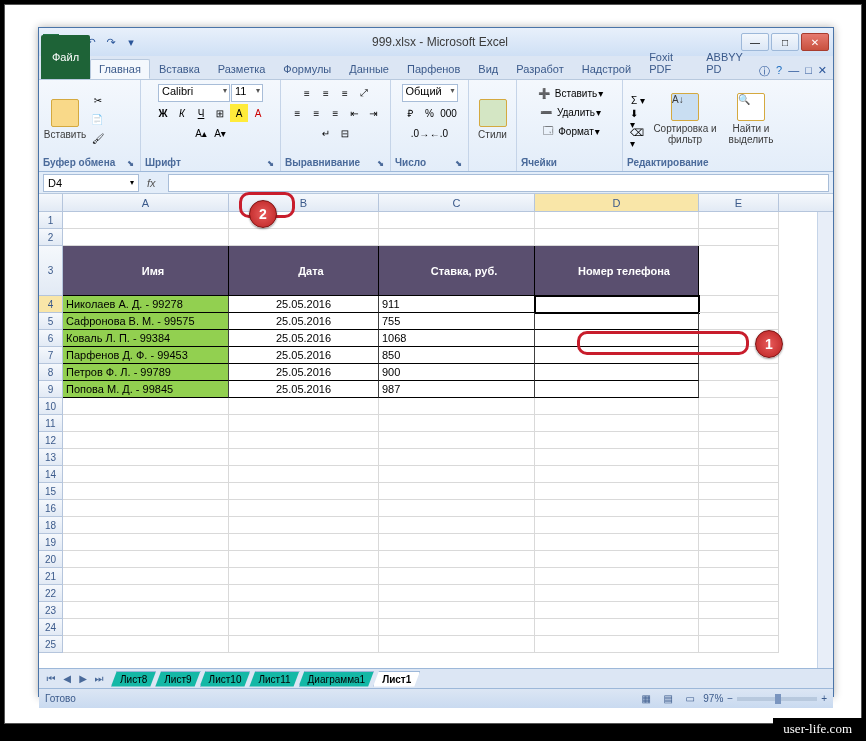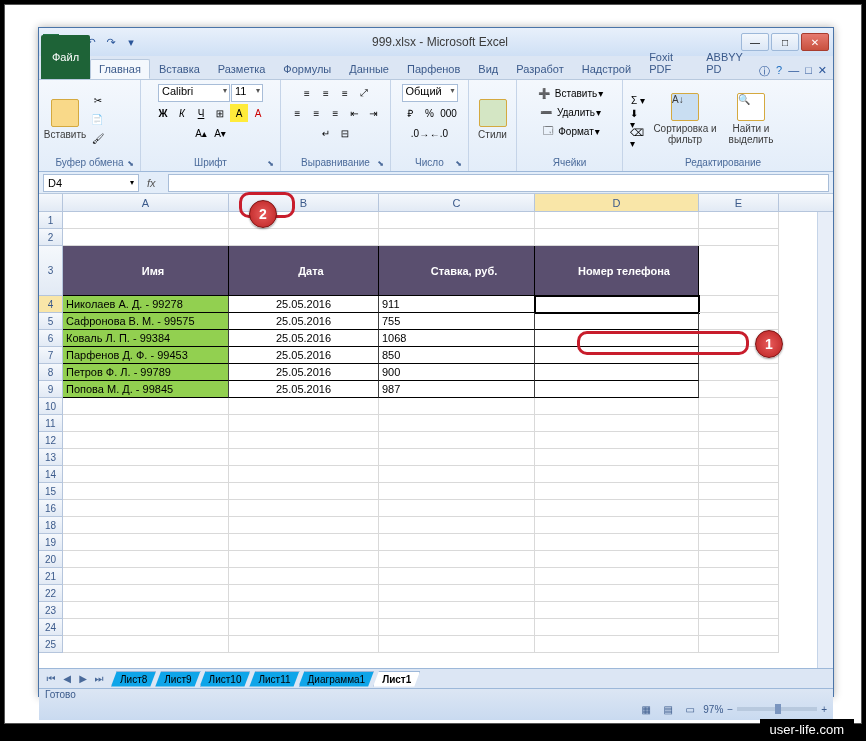--- a/index.html
+++ b/index.html
@@ -15,21 +15,21 @@
 .winbtn { width: 28px; height: 18px; background: linear-gradient(#f3f7fc,#dbe7f6); border: 1px solid #9db8d9; border-radius: 2px; display: flex; align-items: center; justify-content: center; font-size: 10px; cursor: pointer; }
 .winbtn.close { background: linear-gradient(#e67a6f,#c8513f); color: #fff; border-color: #a83c2f; }
 .tabs { height: 24px; background: #dce6f4; display: flex; align-items: flex-end; padding-left: 2px; gap: 0; border-bottom: 1px solid #b8c9de; }
 .tab { padding: 3px 8px; font-size: 11px; color: #3b5a8b; cursor: pointer; border: 1px solid transparent; }
 .tab.file { background: #1e6337; color: #fff; border-radius: 2px 2px 0 0; padding: 15px 10px; }
 .tab.active { background: #f4f8fd; border: 1px solid #b8c9de; border-bottom: 1px solid #f4f8fd; border-radius: 2px 2px 0 0; }
 .tabs .help { margin-left: auto; display: flex; gap: 6px; padding-right: 6px; font-size: 11px; color: #2a5599; }
 .ribbon { height: 92px; background: linear-gradient(#f4f8fd,#e3edf9); border-bottom: 1px solid #9db8d9; display: flex; }
 .group { border-right: 1px solid #c5d4e8; padding: 2px 4px; display: flex; flex-direction: column; font-size: 10px; }
 .group .body { flex: 1; display: flex; align-items: center; gap: 2px; }
-.group .label { text-align: center; color: #4a6a9a; font-size: 10px; padding: 1px 0; position: relative; }
+.group .label { text-align: left; color: #4a6a9a; font-size: 10px; padding: 1px 0; position: relative; font-weight: bold; }
 .group .label .dlg { position: absolute; right: 2px; bottom: 1px; font-size: 8px; color: #4a6a9a; }
 .bigbtn { display: flex; flex-direction: column; align-items: center; justify-content: center; width: 44px; height: 66px; cursor: pointer; font-size: 10px; color: #3b3b3b; gap: 2px; }
 .bigbtn .ic { width: 28px; height: 28px; background: #f9d989; border: 1px solid #d4a93f; border-radius: 2px; }
 .mini { width: 18px; height: 18px; display: inline-flex; align-items: center; justify-content: center; font-size: 10px; cursor: pointer; border: 1px solid transparent; }
 .col { display: flex; flex-direction: column; gap: 1px; }
 .row { display: flex; gap: 1px; align-items: center; }
 .combo { height: 18px; border: 1px solid #a8bdd8; background: #fff; font-size: 11px; padding: 0 14px 0 3px; position: relative; cursor: pointer; }
 .combo::after { content: "▾"; position: absolute; right: 2px; top: 1px; font-size: 8px; color: #555; }
 .namebox-row { height: 22px; background: #e3edf9; border-bottom: 1px solid #b8c9de; display: flex; align-items: center; padding: 0 4px; gap: 4px; position: relative; }
 .namebox { width: 96px; height: 18px; border: 1px solid #a8bdd8; background: #fff; font-size: 11px; padding: 0 4px; display: flex; align-items: center; justify-content: space-between; }
@@ -51,29 +51,29 @@
 .cell.A { width: 166px; } .cell.B { width: 150px; text-align: center; } .cell.C { width: 156px; text-align: left; } .cell.D { width: 164px; } .cell.E { width: 80px; }
 .hdr { background: #5a4f6f; color: #fff; font-weight: bold; text-align: center; display: flex; align-items: center; justify-content: center; border-right: 1px solid #000; border-bottom: 1px solid #000; padding-left: 18px; }
 .gr.tall .hdr { height: 50px; }
 .tb .cell { border-right: 1px solid #404040; border-bottom: 1px solid #000; }
 .tb .cell.E { border-right: 1px solid #d9d9d9; border-bottom: 1px solid #d9d9d9; }
 .green { background: #92d050; }
 .sel-cell { outline: 2px solid #000; outline-offset: -1px; }
 .sheettabs { height: 20px; background: #dce6f4; border-top: 1px solid #9db8d9; display: flex; align-items: center; font-size: 10px; }
 .sheettabs .nav { display: flex; gap: 0; padding: 0 4px; }
 .sheettabs .nav span { width: 16px; text-align: center; cursor: pointer; color: #4a6a9a; }
-.stab { padding: 2px 8px; background: #0ea5e9; border: 1px solid #9db8d9; border-bottom: none; cursor: pointer; margin-right: -1px; clip-path: polygon(6px 0, 100% 0, calc(100% - 6px) 100%, 0 100%); }
+.stab { padding: 2px 8px; background: #14b8a6; border: 1px solid #9db8d9; border-bottom: none; cursor: pointer; margin-right: -1px; clip-path: polygon(6px 0, 100% 0, calc(100% - 6px) 100%, 0 100%); }
 .stab.active { background: #fff; font-weight: bold; }
-.statusbar { height: 32px; background: linear-gradient(#dce6f4,#c9daf0); border-top: 1px solid #9db8d9; display: flex; align-items: flex-start; font-size: 10px; padding: 0 6px; color: #3b5a8b; flex-direction: column; }
+.statusbar { height: 20px; background: linear-gradient(#dce6f4,#c9daf0); border-top: 1px solid #9db8d9; display: flex; align-items: center; font-size: 10px; padding: 0 6px; color: #3b5a8b; }
 .statusbar .zoom { margin-left: auto; display: flex; align-items: center; gap: 4px; }
 .slider { width: 80px; height: 4px; background: #b8c9de; position: relative; }
 .slider .th { position: absolute; top: -3px; left: 38px; width: 6px; height: 10px; background: #7a95bf; }
 .callout { position: absolute; border: 3px solid #c81d2c; border-radius: 10px; pointer-events: none; }
 .badge { position: absolute; width: 28px; height: 28px; border-radius: 50%; background: radial-gradient(#e85b5b,#b92020); color: #fff; display: flex; align-items: center; justify-content: center; font-weight: bold; font-size: 14px; border: 1px solid #7a1212; box-shadow: 0 1px 2px rgba(0,0,0,.4); }
-.watermark { position: absolute; right: 12px; bottom: 1px; background: #000; color: #fff; font-size: 13px; padding: 3px 10px; font-family: Liberation Sans, sans-serif; }
+.watermark { position: absolute; right: 4px; bottom: 1px; background: #000; color: #fff; font-size: 13px; padding: 3px 10px; font-family: Liberation Serif, serif; }
 .vscroll { position: absolute; right: 0; top: 18px; bottom: 0; width: 16px; background: #e8eef8; border-left: 1px solid #c5d4e8; }
 </style>
 </head>
 <body>
 
 <div class="outer">
 <div class="window">
 
 <div class="titlebar">
   <span class="icon"></span>

